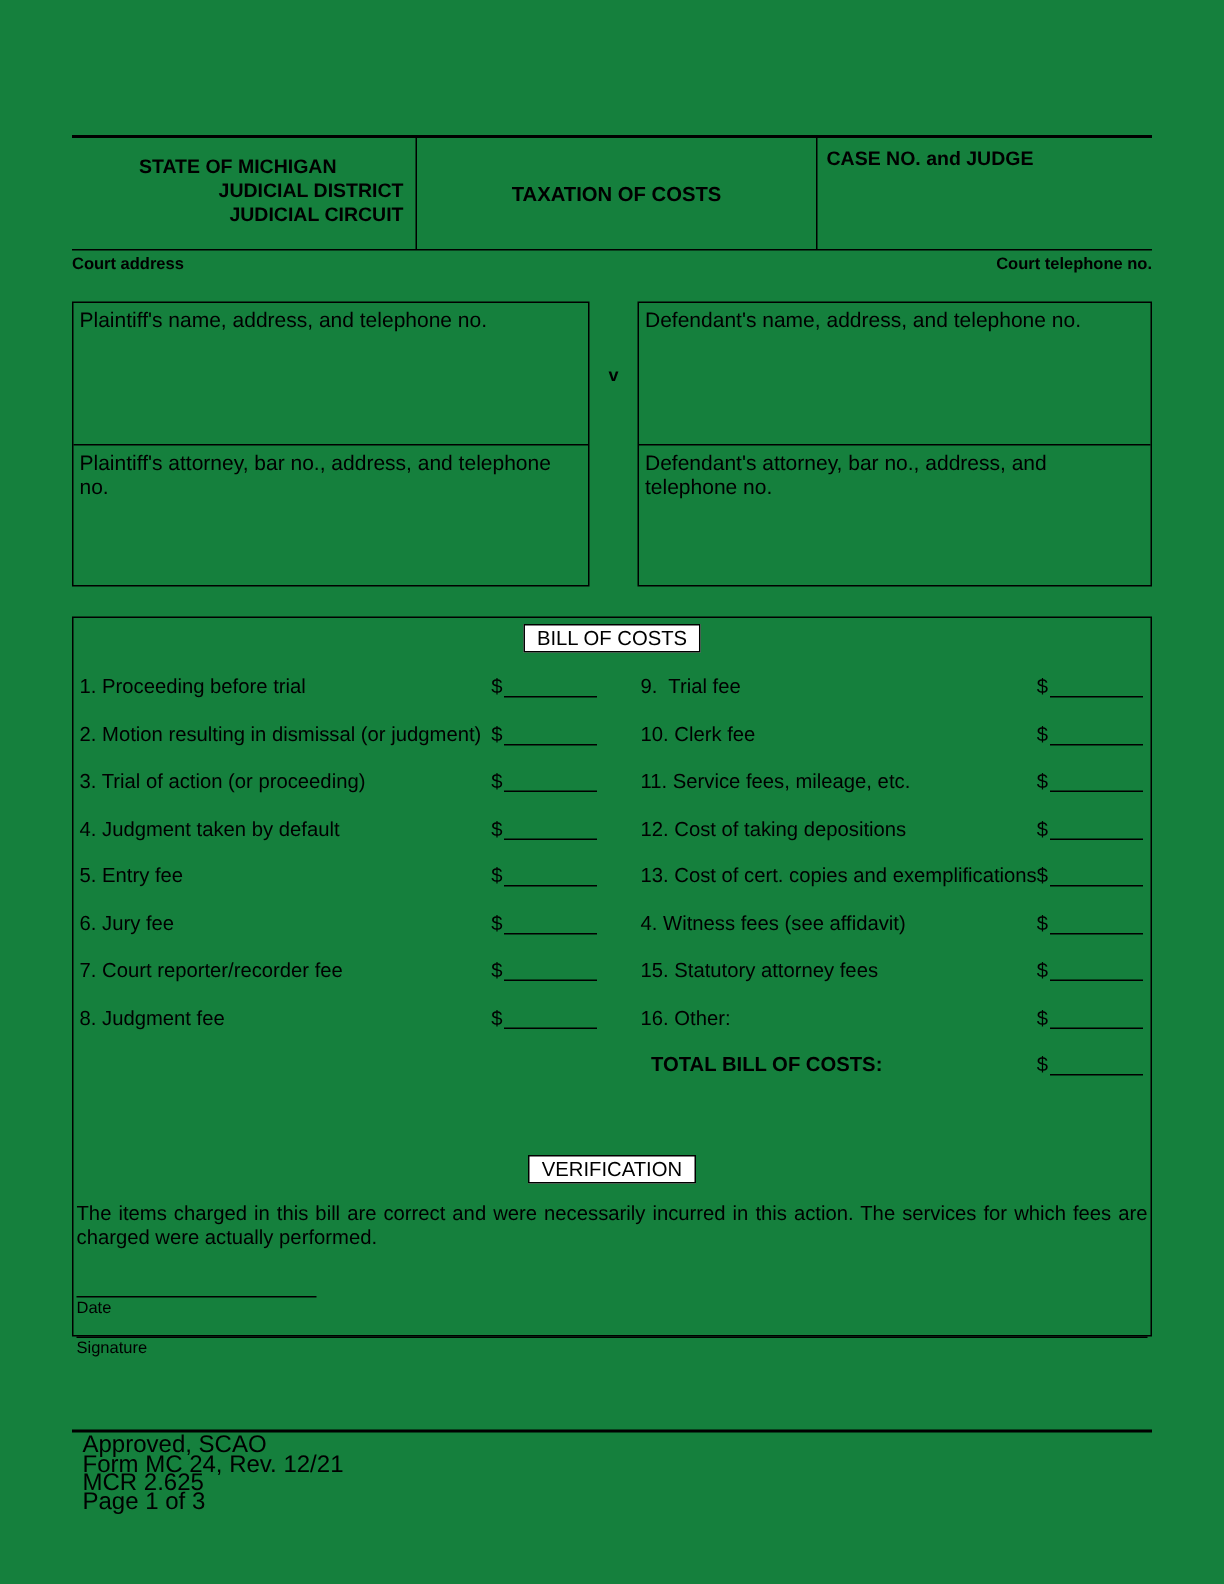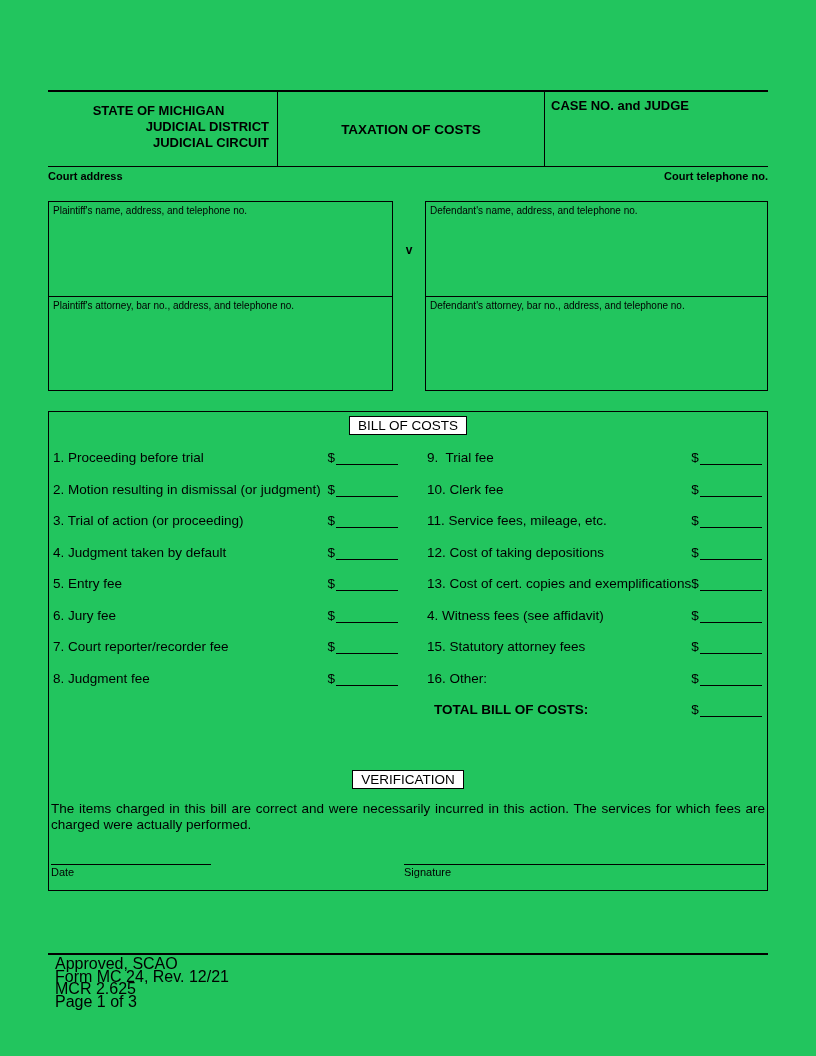--- a/index.html
+++ b/index.html
@@ -2,21 +2,21 @@
 <html><head>
 <meta charset="utf-8">
 <style>
   * { margin:0; padding:0; box-sizing:border-box; }
   html,body { background:#ffffff; }
   body {
     width:816px; height:1056px;
     font-family:"Liberation Sans", sans-serif;
     color:#000;
   }
-  .page { width:816px; height:1056px; padding:90px 48px 0 48px; position:relative; background:#22c55e; }
+  .page { width:816px; height:1056px; padding:90px 48px 0 48px; position:relative; background:#15803d; }
 
   
   .header-box {
     display:grid;
     grid-template-columns:229px 268px 1fr;
     border-top:2px solid #000;
     border-bottom:1px solid #000;
     height:77px;
   }
   .court-cell { padding:11px 8px 0 0; font-weight:bold; font-size:13px; line-height:16px; }
@@ -29,21 +29,21 @@
   }
   .case-cell { padding:6px 6px; font-weight:bold; font-size:13px; }
 
   .address-row { display:flex; justify-content:space-between; font-size:11px; font-weight:bold; padding-top:3px; }
 
   
   .parties { display:flex; margin-top:19px; }
   .party-box { border:1px solid #000; height:190px; display:flex; flex-direction:column; }
   .party-box.left { width:345px; }
   .party-box.right { flex:1; }
-  .party-section { flex:1; padding:3px 4px; font-size:10px; }
+  .party-section { flex:1; padding:3px 4px; font-size:14px; }
   .party-section.attorney { border-top:1px solid #000; }
   .vs-col { width:32px; display:flex; justify-content:center; align-items:flex-start; padding-top:42px; font-size:12px; font-weight:bold; }
 
   
   .bill-box { border:1px solid #000; margin-top:20px; height:480px; position:relative; padding-top:30px; }
   .box-title {
     border:1px solid #000; font-weight:normal; font-size:13.5px;
     padding:1px 8px; width:max-content; background:#fff;
   }
   .bill-title { position:absolute; top:4px; left:50%; transform:translateX(-50%); }
@@ -52,21 +52,21 @@
   .bill-row { display:flex; justify-content:space-between; align-items:center; height:31.5px; font-size:13.5px; }
   .item-label { white-space:pre; }
   .amount { display:flex; align-items:flex-end; }
   .amount .dollar { font-size:13.5px; }
   .amount .blank { display:inline-block; width:62px; height:13px; border-bottom:1px solid #000; margin-left:1px; }
   .total-row .item-label { font-weight:bold; padding-left:7px; }
 
   
   .verif-title { margin:44px auto 0 auto; }
   .verif-text { margin-top:12px; padding:0 2px; font-size:13.5px; line-height:16px; text-align:justify; }
-  .sig-row { display:flex; margin-top:18px; padding:0 2px; }
+  .sig-row { display:flex; margin-top:18px; padding:0 2px;flex-direction:column; }
   .field { font-size:11px; }
   .field .line { border-bottom:1px solid #000; height:14px; }
   .date-field { width:160px; }
   .sig-spacer { width:193px; }
   .sig-field { flex:1; }
   .field-label { display:block; padding-top:1px; }
 
   
   .footer-rule { border-top:2px solid #000; margin-top:62px; }
   .footer-text { padding:3px 0 0 7px; font-size:16px; line-height:12.5px; }

